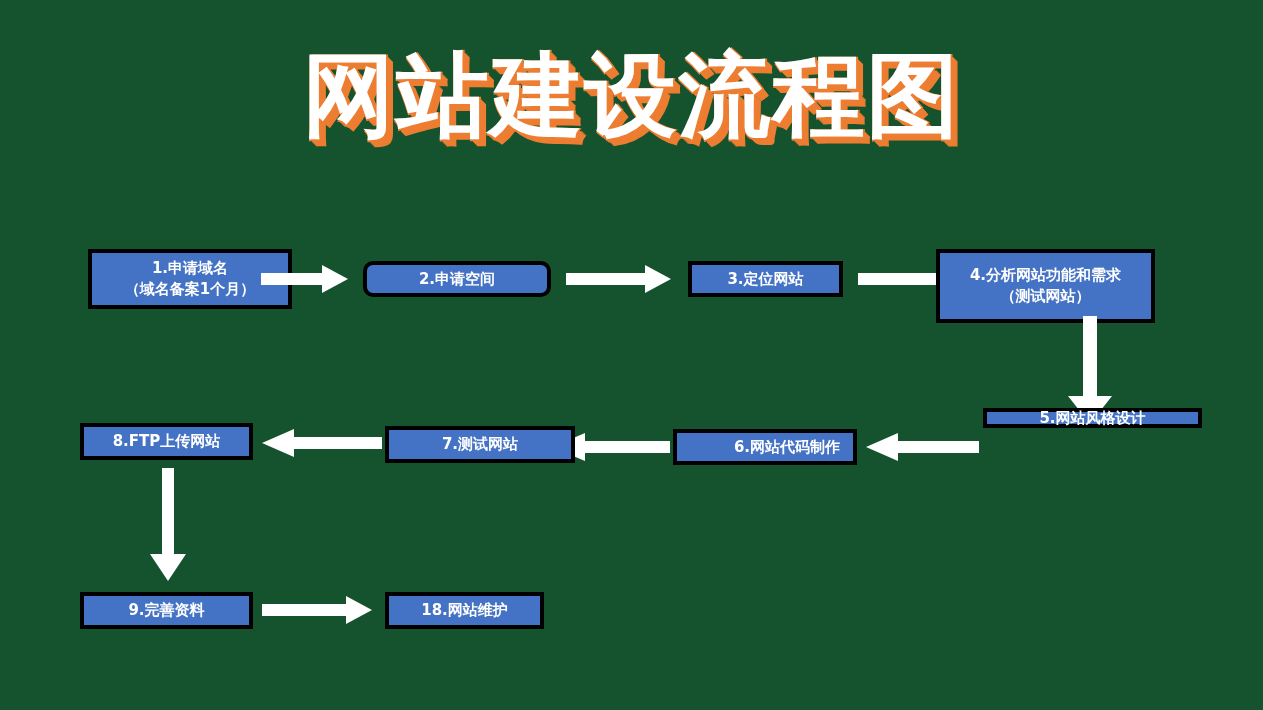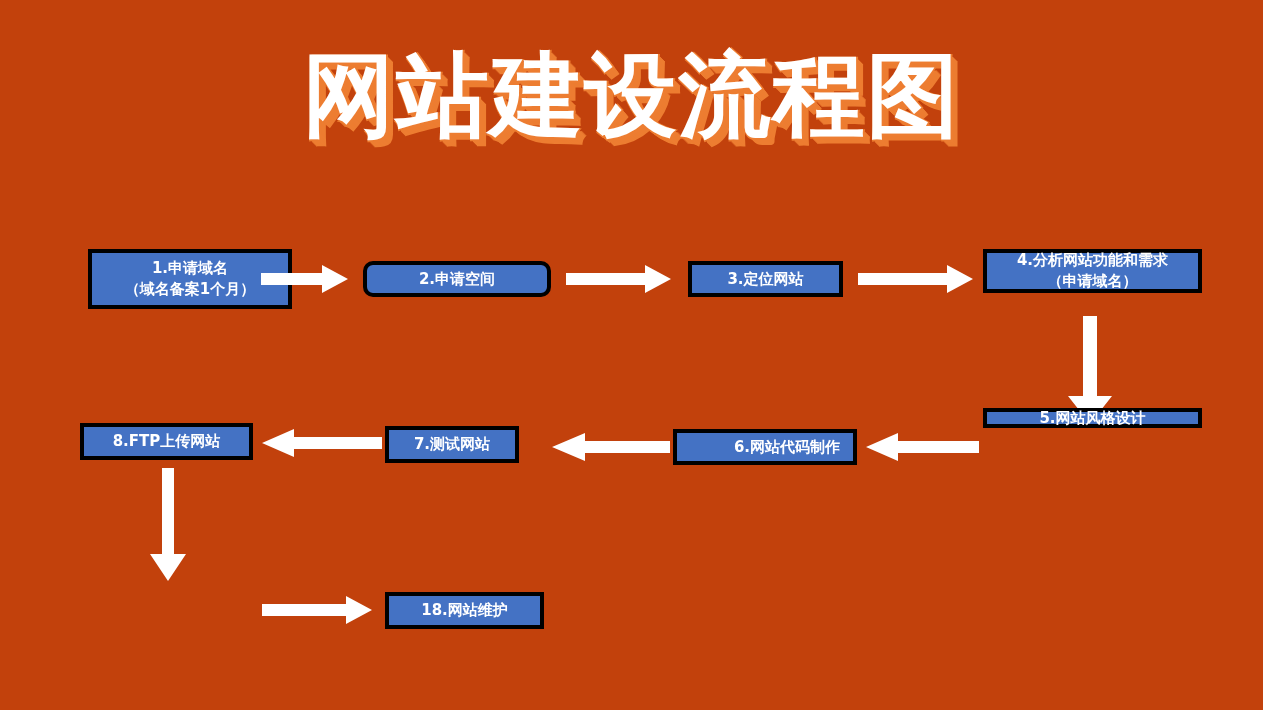--- a/index.html
+++ b/index.html
@@ -11,21 +11,21 @@
     width: 1263px;
     height: 710px;
     background: #4472c4;
     font-family: "DejaVu Sans", "Liberation Sans", sans-serif;
     overflow: hidden;
   }
   #slide {
     position: relative;
     width: 1263px;
     height: 710px;
-    background: #c2410c;
+    background: #14532d;
   }
 
   
   #title {
     position: absolute;
     left: 0;
     top: 44px;
     width: 1263px;
     text-align: center;
     font-size: 92px;
@@ -61,24 +61,24 @@
     justify-content: center;
     text-align: center;
     white-space: nowrap;
   }
   .node .l2 { display: block; }
 
   
   #node-1  { left: 88px;  top: 249px; width: 204px; height: 60px; }
   #node-2  { left: 363px; top: 261px; width: 188px; height: 36px; border-radius: 10px; }
   #node-3  { left: 688px; top: 261px; width: 155px; height: 36px; justify-content: center; }
-  #node-4  { left: 983px; top: 249px; width: 219px; height: 44px; }
+  #node-4  { left: 936px; top: 249px; width: 219px; height: 74px; }
   #node-5  { left: 983px; top: 408px; width: 219px; height: 20px; text-align: center; }
   #node-6  { left: 673px; top: 429px; width: 184px; height: 36px; padding-left: 44px; }
-  #node-7  { left: 385px; top: 426px; width: 134px; height: 37px; }
+  #node-7  { left: 385px; top: 426px; width: 190px; height: 37px; }
   #node-8  { left: 80px;  top: 423px; width: 173px; height: 37px; }
   #node-9  { left: 80px;  top: 592px; width: 173px; height: 37px; }
   #node-10 { left: 385px; top: 592px; width: 159px; height: 37px; }
 
   
   .arrow {
     position: absolute;
   }
   .arrow svg { display: block; }
 
@@ -125,21 +125,21 @@
   </div>
 
   <div class="arrow" id="arrow-3-4">
     <svg width="115" height="28" viewBox="0 0 115 28" aria-hidden="true">
       <polygon points="0,8 89,8 89,0 115,14 89,28 89,20 0,20" fill="#ffffff"></polygon>
     </svg>
   </div>
 
   <div class="node" id="node-4">
     <span>4.分析网站功能和需求</span>
-    <span class="l2">（申请域名）</span>
+    <span class="l2">（测试网站）</span>
   </div>
 
   <div class="arrow" id="arrow-4-5">
     <svg width="44" height="108" viewBox="0 0 44 108" aria-hidden="true">
       <polygon points="15,0 29,0 29,80 44,80 22,108 0,80 15,80" fill="#ffffff"></polygon>
     </svg>
   </div>
 
   <div class="node" id="node-5">
     <span>5.网站风格设计</span>
@@ -174,20 +174,23 @@
   <div class="node" id="node-8">
     <span>8.FTP上传网站</span>
   </div>
 
   <div class="arrow" id="arrow-8-9">
     <svg width="36" height="113" viewBox="0 0 36 113" aria-hidden="true">
       <polygon points="12,0 24,0 24,86 36,86 18,113 0,86 12,86" fill="#ffffff"></polygon>
     </svg>
   </div>
 
+  <div class="node" id="node-9">
+    <span>9.完善资料</span>
+  </div>
 
   <div class="arrow" id="arrow-9-10">
     <svg width="110" height="28" viewBox="0 0 110 28" aria-hidden="true">
       <polygon points="0,8 84,8 84,0 110,14 84,28 84,20 0,20" fill="#ffffff"></polygon>
     </svg>
   </div>
 
   <div class="node" id="node-10">
     <span>18.网站维护</span>
   </div>

